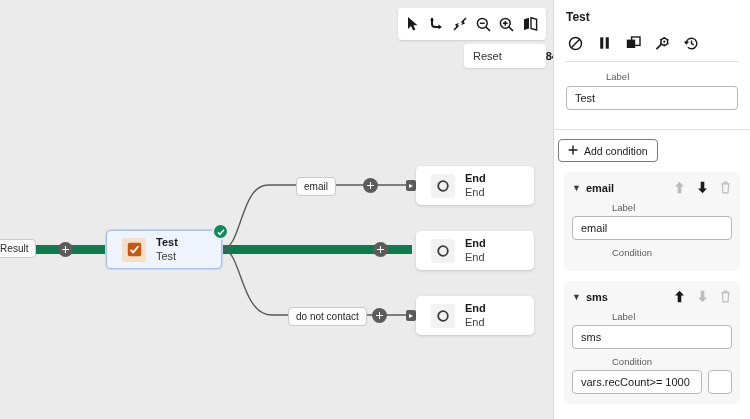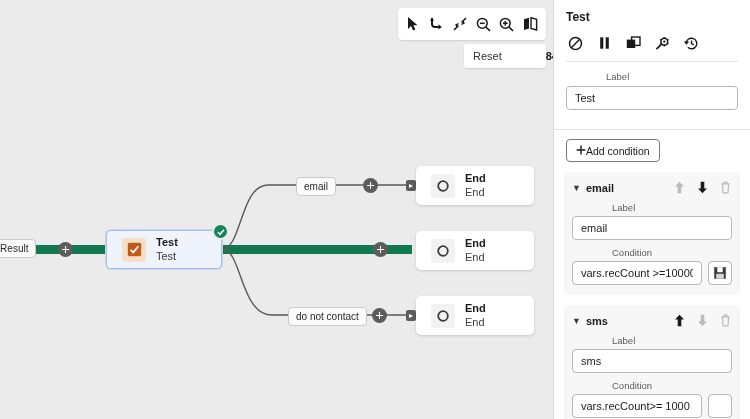--- a/index.html
+++ b/index.html
@@ -139,23 +139,23 @@
     font-size: 11px; color: #1a1a1a;
     padding: 0 8px;
     font-family: "Liberation Sans", sans-serif;
   }
 
   .section-title {
     font-size: 11.5px; font-weight: bold; color: #1a1a1a;
     padding: 9px 12px 0 12px;
   }
   .add-condition {
-    margin: 9px 12px 0 12px;
+    margin: 9px 12px 0 4px;
     height: 23px; padding: 0 9px;
-    display: inline-flex; align-items: center; 
+    display: inline-flex; align-items: center; gap: 6px;
     background: #fff; border: 1px solid #7a7a7a; border-radius: 4px;
     font-size: 10.5px; color: #1a1a1a; cursor: pointer;
     font-family: "Liberation Sans", sans-serif;
   }
 
   .cond-card {
     margin: 10px 10px 0 10px;
     background: #f7f7f7;
     border-radius: 4px;
     padding: 8px 8px 10px 8px;
@@ -392,30 +392,20 @@
               </svg>
           </span>
         </span>
       </div>
       <div class="cond-field">
         <div class="field-label">Label</div>
         <input class="text-input" type="text" value="email" style="">
       </div>
       <div class="cond-field">
         <div class="field-label">Condition</div>
-        <div class="cond-row">
-          <input class="text-input" type="text" value="vars.recCount &gt;=10000" style="">
-          <div class="personalize-btn">
-            <svg width="14" height="14" viewBox="0 0 14 14">
-                <rect x="1.2" y="1.2" width="11.6" height="11.6" fill="#3c3c3c"></rect>
-                <rect x="4.3" y="1.2" width="5.4" height="5" fill="#fff"></rect>
-                <rect x="3.2" y="7.8" width="7.6" height="5" fill="#d4d4d4"></rect>
-              </svg>
-          </div>
-        </div>
       </div>
     </div>
 
     
     <div class="cond-card">
       <div class="cond-head">
         <span class="cond-chevron">▼</span>
         <span class="cond-name">sms</span>
         <span class="cond-tools">
           <span class="ctool">

